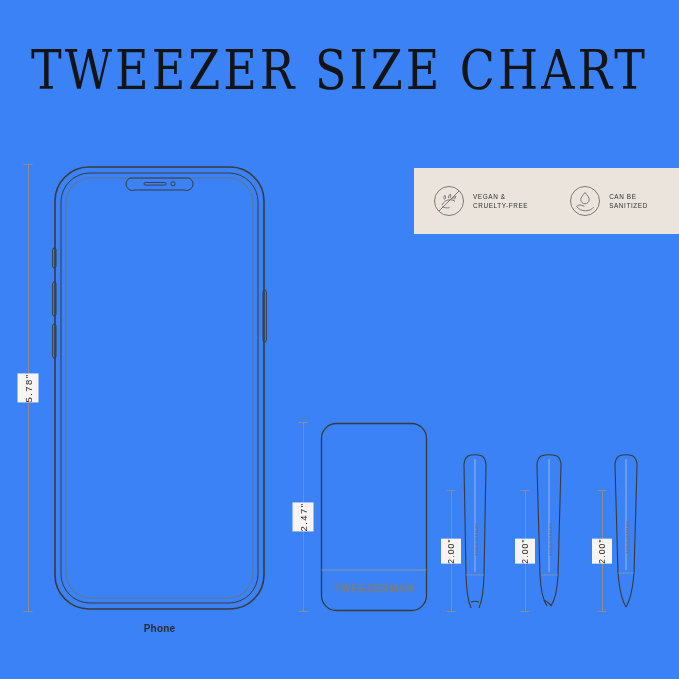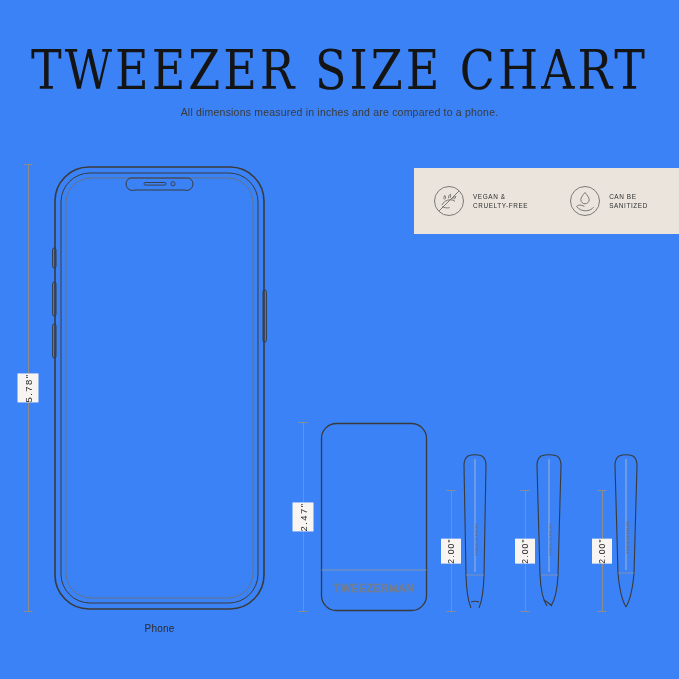--- a/index.html
+++ b/index.html
@@ -121,20 +121,21 @@
     padding: 5px 0;
   }
 
   .caption {
     position: absolute;
     font-size: 10px;
     color: #2b2b2b;
     text-align: center;
     line-height: 13px;
     letter-spacing: 0.2px;
+    font-weight: bold;
   }
   #caption-phone { left: 52px; top: 622px; width: 215px; }
   #caption-case { left: 300px; top: 622px; width: 148px; }
   #caption-flat { left: 440px; top: 622px; width: 66px; }
   #caption-slant { left: 513px; top: 622px; width: 66px; }
   #caption-point { left: 586px; top: 622px; width: 72px; }
 
   
   #case {
     position: absolute;
@@ -178,21 +179,20 @@
     letter-spacing: 0.5px;
     fill: #6f6f6f;
   }
 </style>
 </head>
 <body>
 
 <div id="page">
 
   <div id="title">TWEEZER SIZE CHART</div>
-  <div id="subtitle">All dimensions measured in inches and are compared to a phone.</div>
 
   <div id="badge-panel">
 
     <div class="badge" id="badge-vegan">
       <span class="badge-icon">
         <svg viewBox="0 0 34 34" width="34" height="34">
           <circle cx="17" cy="17" r="14.5" fill="none" stroke="#6d6d6d" stroke-width="0.9"></circle>
           <path d="M10 21c1.6-3.4 4.6-5.2 8-5.2 1.9 0 3.6.5 5 1.5" fill="none" stroke="#6d6d6d" stroke-width="0.9"></path>
           <path d="M12.4 15.6c-.9-1.4-.6-3.2.4-4.2.7 1 1 2.3.8 3.4" fill="none" stroke="#6d6d6d" stroke-width="0.9"></path>
           <path d="M16.6 14.2c-.3-1.7.5-3.3 1.8-4 .4 1.2.3 2.6-.3 3.6" fill="none" stroke="#6d6d6d" stroke-width="0.9"></path>

